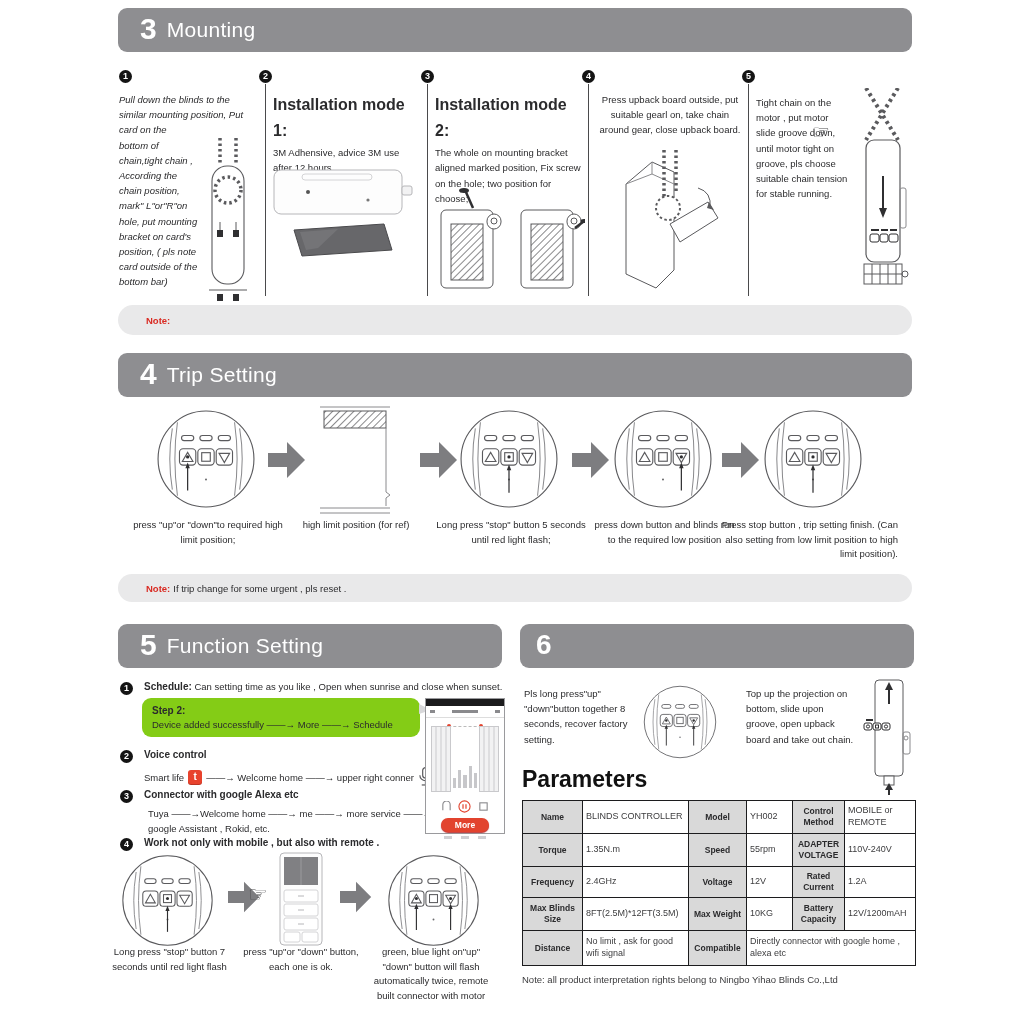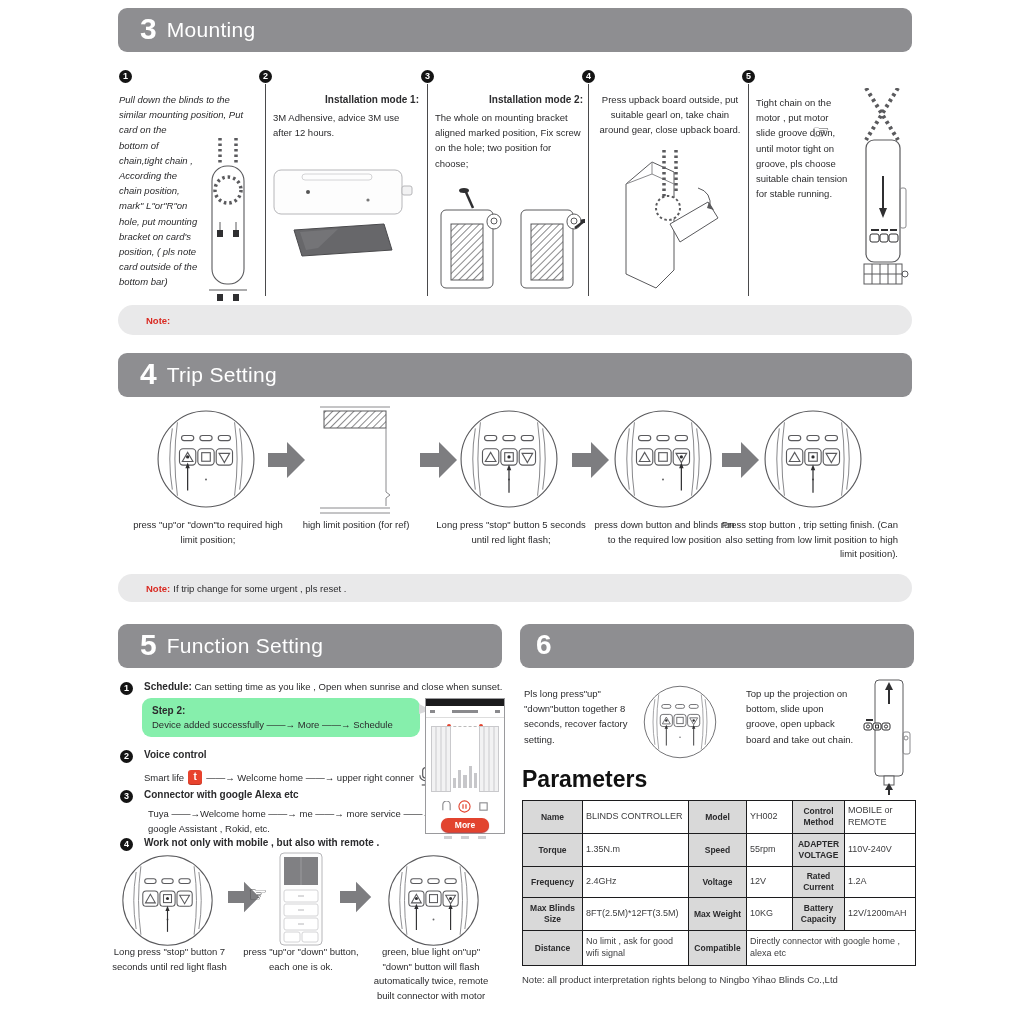--- a/index.html
+++ b/index.html
@@ -14,27 +14,27 @@
   .sec-title.small{font-size:17px;}
   
   .note-bar{position:absolute;background:#e9e9ea;border-radius:15px;display:flex;
             align-items:center;font-size:9.5px;}
   .note-label{color:#d92b23;font-weight:bold;margin:0 3px 0 28px;}
   
   .badge{position:absolute;width:13px;height:13px;border-radius:50%;background:#141414;
          color:#fff;font-size:9px;font-weight:bold;text-align:center;line-height:13px;}
   .vline{position:absolute;width:1px;background:#4a4a4c;top:84px;height:212px;}
   .step-text{position:absolute;font-size:9.5px;line-height:1.6;}
-  .step-head{font-weight:bold;font-size:10px;margin-bottom:2px;text-align:right;}
+  .step-head{font-weight:bold;font-size:16px;margin-bottom:2px;}
   .caption{position:absolute;font-size:9.5px;line-height:1.55;text-align:center;}
   .art{position:absolute;}
   svg{display:block;}
   
   .fitem-label{font-weight:bold;font-size:10px;}
-  .bubble{position:absolute;background:#86efac;border-radius:9px;padding:5px 10px;font-size:9.5px;line-height:1.5;}
+  .bubble{position:absolute;background:#84cc16;border-radius:9px;padding:5px 10px;font-size:9.5px;line-height:1.5;}
   .bubble:after{content:"";position:absolute;right:-11px;top:6px;border-style:solid;
                 border-width:6px 0 4px 12px;border-color:transparent transparent transparent #d8d8da;}
   .flowline{position:absolute;font-size:9.5px;display:flex;align-items:center;gap:4px;}
   .tuya{width:14px;height:14px;border-radius:3px;background:#e8432d;color:#fff;font-weight:bold;
         font-size:10px;text-align:center;line-height:13px;box-shadow:0 1px 0 #b32;}
   
   .phone{position:absolute;border:1px solid #9a9a9d;background:#fff;}
   .phone-status{height:7px;background:#1b1b1d;}
   .phone-title{height:11px;border-bottom:1px solid #ddd;display:flex;align-items:center;justify-content:space-between;padding:0 4px;}
   .tbar{background:#8a8a8d;height:3.5px;width:26px;}

